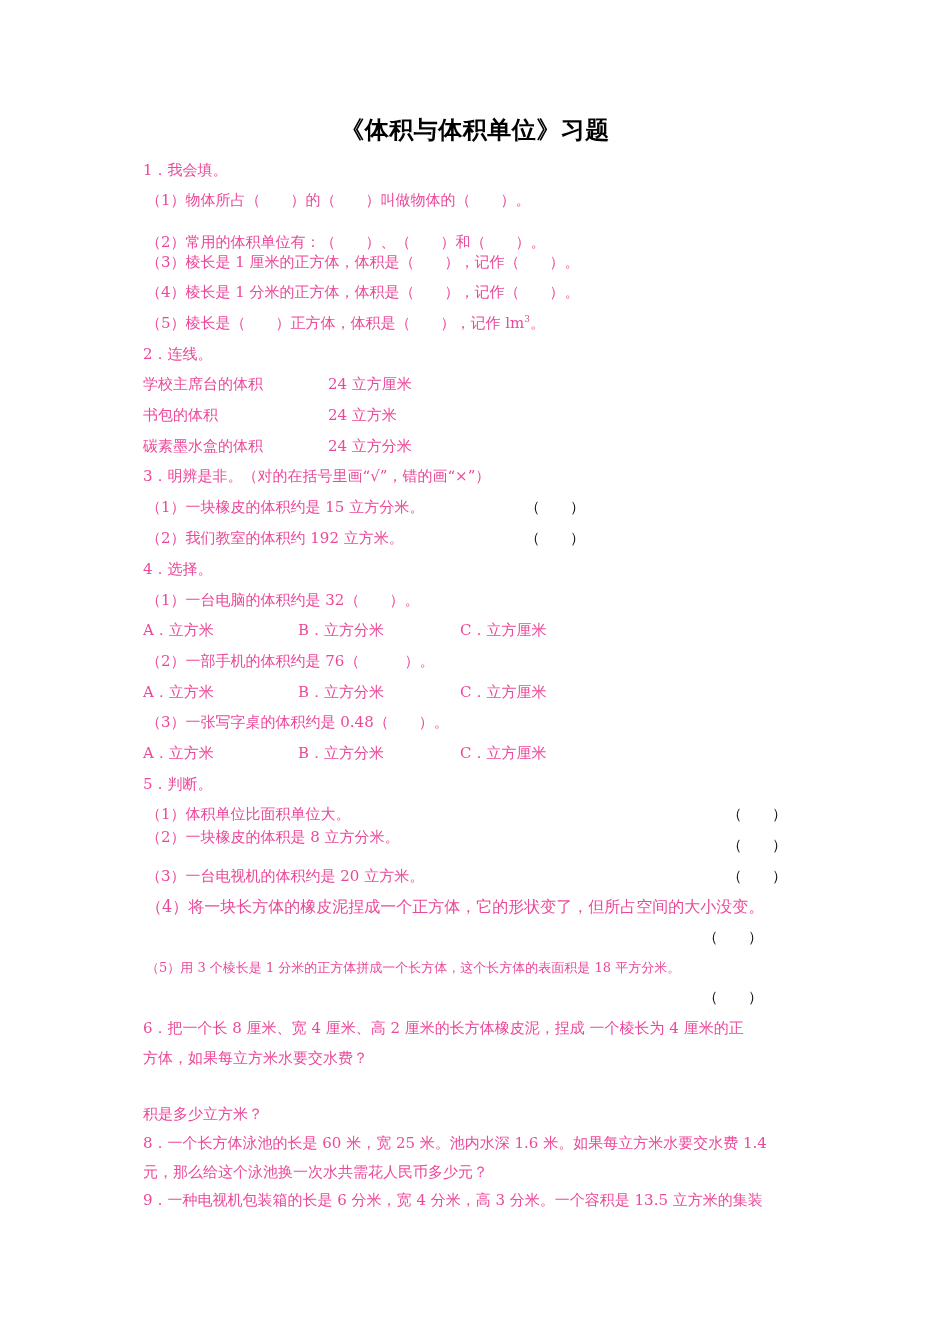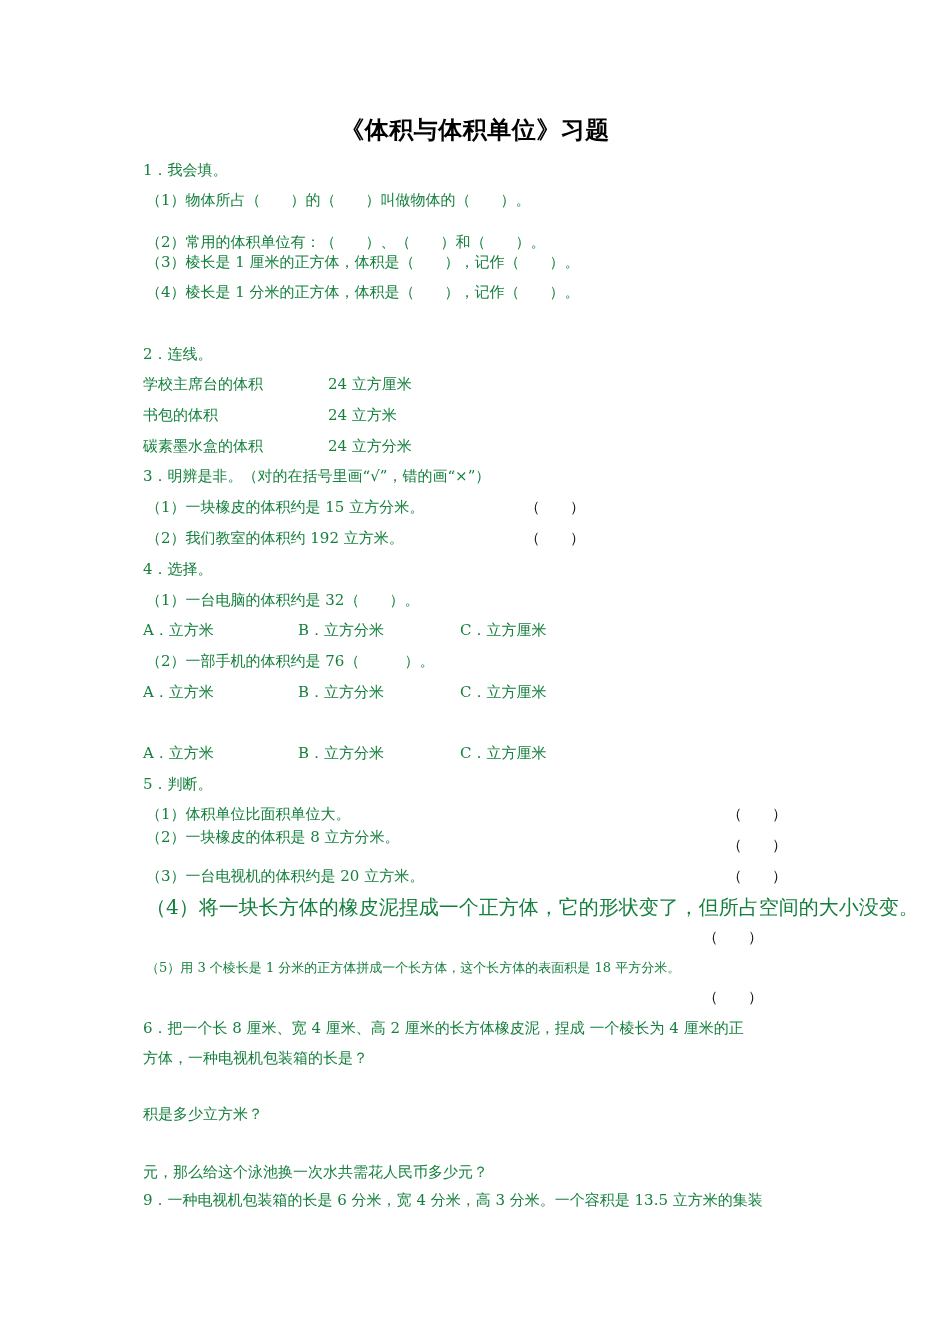--- a/index.html
+++ b/index.html
@@ -2,37 +2,38 @@
 <html><head>
 <meta charset="utf-8">
 <style>
   html, body { margin: 0; padding: 0; background: #ffffff; }
   body { width: 950px; height: 1344px; position: relative; overflow: hidden;
          font-family: "DejaVu Serif", "Liberation Serif", serif; color: #111; }
   .page { position: absolute; left: 0; top: 0; width: 950px; height: 1344px; background: #fff; }
   .title { position: absolute; top: 114px; left: 0; width: 950px; text-align: center;
            font-family: "DejaVu Sans", "Liberation Sans", sans-serif; font-weight: bold;
            font-size: 24px; letter-spacing: 0.5px; color: #000; }
-  .line { position: absolute; left: 143px; font-size: 15px; line-height: 20px; white-space: pre; color: #15803d; }
+  .line { position: absolute; left: 143px; font-size: 15px; line-height: 20px; white-space: pre; color: #ec4899; }
   .sub { left: 146px; }
   .paren { position: absolute; font-size: 15px; line-height: 20px; white-space: pre; }
   sup { font-size: 9px; vertical-align: super; line-height: 0; }
 </style>
 </head>
 <body>
 
 <div class="page">
 
   <div class="title">《体积与体积单位》习题</div>
 
   <div class="line" style="top:160px">1．我会填。</div>
   <div class="line sub" style="top:190px">（1）物体所占（　　）的（　　）叫做物体的（　　）。</div>
   <div class="line sub" style="top:232px">（2）常用的体积单位有：（　　）、（　　）和（　　）。</div>
   <div class="line sub" style="top:252px">（3）棱长是 1 厘米的正方体，体积是（　　），记作（　　）。</div>
   <div class="line sub" style="top:282px">（4）棱长是 1 分米的正方体，体积是（　　），记作（　　）。</div>
+  <div class="line sub" style="top:313px"><span>（5）棱长是（　　）正方体，体积是（　　），记作 lm</span><sup>3</sup><span>。</span></div>
 
   <div class="line" style="top:344px">2．连线。</div>
   <div class="line" style="top:374px">学校主席台的体积</div>
   <div class="line" style="top:374px; left:328px">24 立方厘米</div>
   <div class="line" style="top:405px">书包的体积</div>
   <div class="line" style="top:405px; left:328px">24 立方米</div>
   <div class="line" style="top:436px">碳素墨水盒的体积</div>
   <div class="line" style="top:436px; left:328px">24 立方分米</div>
 
   <div class="line" style="top:466px">3．明辨是非。（对的在括号里画“√”，错的画“×”）</div>
@@ -46,38 +47,40 @@
   <div class="line sub" style="top:590px">（1）一台电脑的体积约是 32（　　）。</div>
   <div class="line" style="top:620px">A．立方米</div>
   <div class="line" style="top:620px; left:298px">B．立方分米</div>
   <div class="line" style="top:620px; left:460px">C．立方厘米</div>
 
   <div class="line sub" style="top:651px">（2）一部手机的体积约是 76（　　　）。</div>
   <div class="line" style="top:682px">A．立方米</div>
   <div class="line" style="top:682px; left:298px">B．立方分米</div>
   <div class="line" style="top:682px; left:460px">C．立方厘米</div>
 
+  <div class="line sub" style="top:712px">（3）一张写字桌的体积约是 0.48（　　）。</div>
   <div class="line" style="top:743px">A．立方米</div>
   <div class="line" style="top:743px; left:298px">B．立方分米</div>
   <div class="line" style="top:743px; left:460px">C．立方厘米</div>
 
   <div class="line" style="top:774px">5．判断。</div>
   <div class="line sub" style="top:804px">（1）体积单位比面积单位大。</div>
   <div class="paren" style="top:804px; left:727px">（　　）</div>
   <div class="line sub" style="top:827px">（2）一块橡皮的体积是 8 立方分米。</div>
   <div class="paren" style="top:835px; left:727px">（　　）</div>
   <div class="line sub" style="top:866px">（3）一台电视机的体积约是 20 立方米。</div>
   <div class="paren" style="top:866px; left:727px">（　　）</div>
-  <div class="line sub" style="top:897px; font-size:20px">（4）将一块长方体的橡皮泥捏成一个正方体，它的形状变了，但所占空间的大小没变。</div>
+  <div class="line sub" style="top:897px; font-size:16px">（4）将一块长方体的橡皮泥捏成一个正方体，它的形状变了，但所占空间的大小没变。</div>
   <div class="paren" style="top:927px; left:703px">（　　）</div>
   <div class="line sub" style="top:958px; font-size:13px">（5）用 3 个棱长是 1 分米的正方体拼成一个长方体，这个长方体的表面积是 18 平方分米。</div>
   <div class="paren" style="top:987px; left:703px">（　　）</div>
 
   <div class="line" style="top:1018px">6．把一个长 8 厘米、宽 4 厘米、高 2 厘米的长方体橡皮泥，捏成 一个棱长为 4 厘米的正</div>
-  <div class="line" style="top:1048px">方体，一种电视机包装箱的长是？</div>
+  <div class="line" style="top:1048px">方体，如果每立方米水要交水费？</div>
 
   <div class="line" style="top:1104px">积是多少立方米？</div>
 
+  <div class="line" style="top:1133px">8．一个长方体泳池的长是 60 米，宽 25 米。池内水深 1.6 米。如果每立方米水要交水费 1.4</div>
   <div class="line" style="top:1162px">元，那么给这个泳池换一次水共需花人民币多少元？</div>
 
   <div class="line" style="top:1190px">9．一种电视机包装箱的长是 6 分米，宽 4 分米，高 3 分米。一个容积是 13.5 立方米的集装</div>
 
 </div>
 
 </body></html>

